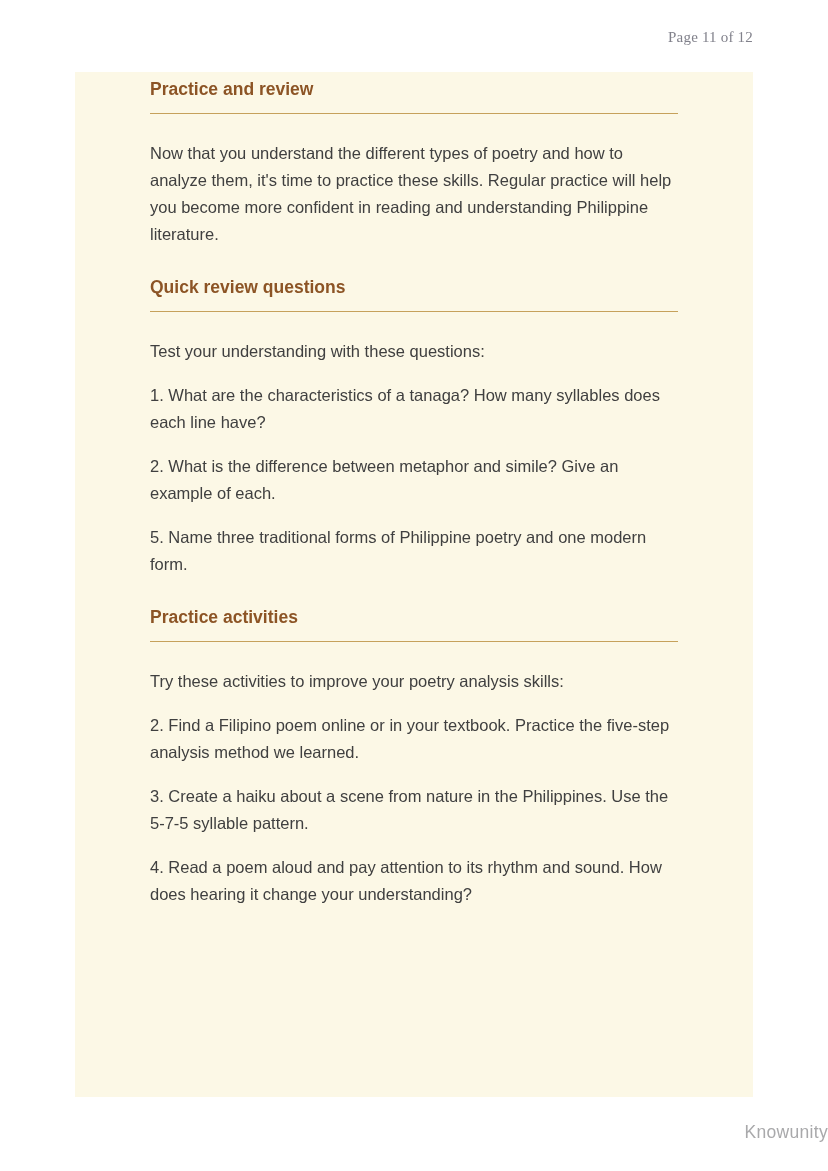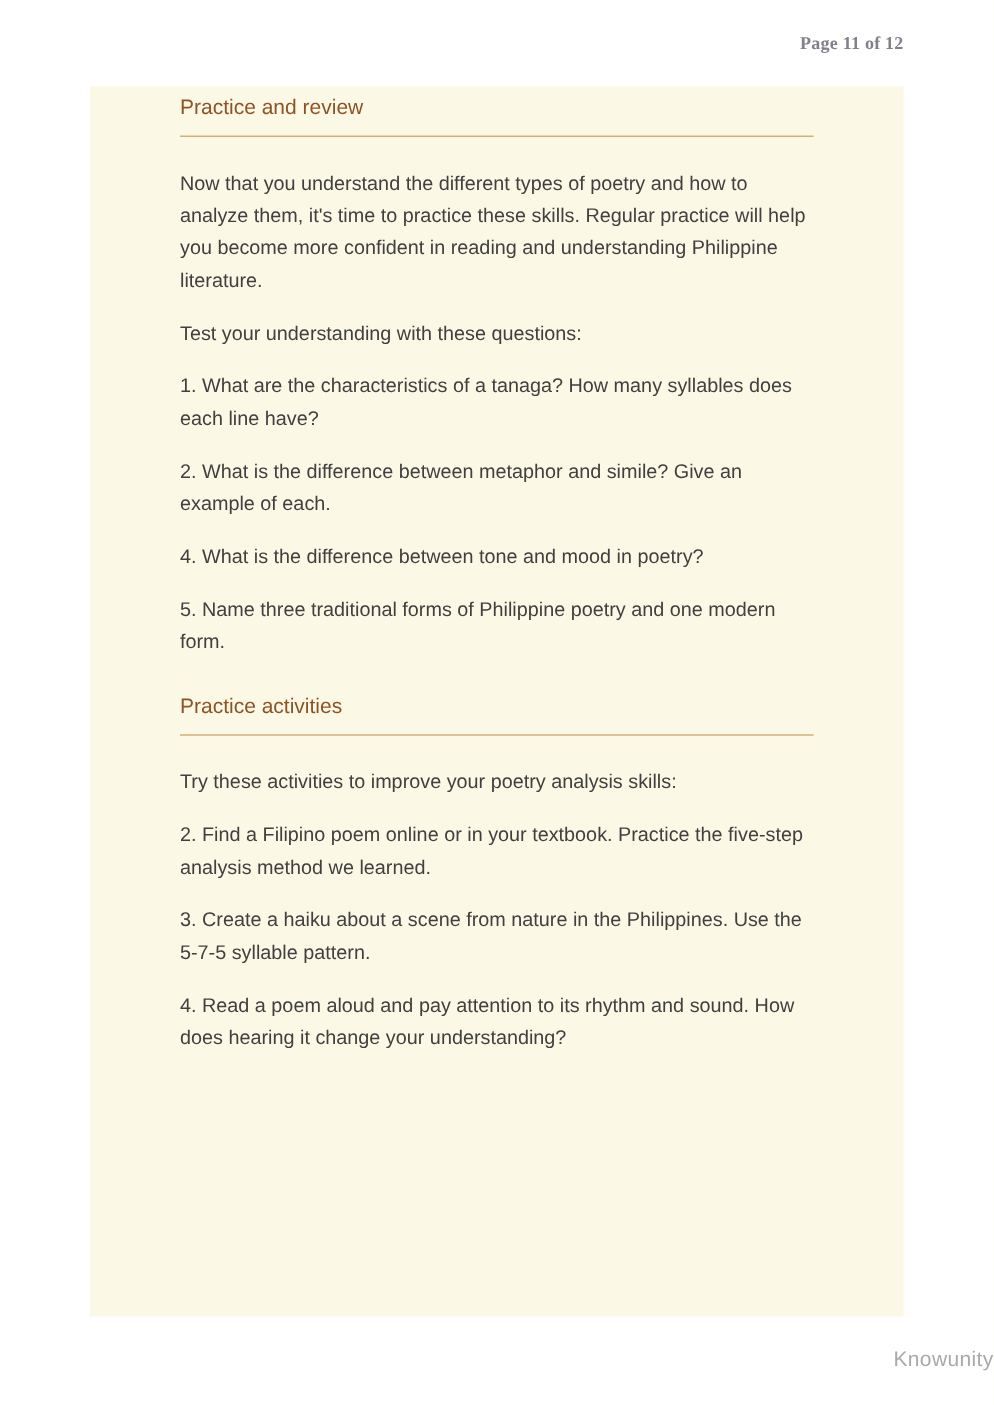--- a/index.html
+++ b/index.html
@@ -15,37 +15,36 @@
     overflow: hidden;
   }
   .page-indicator {
     position: absolute;
     top: 29px;
     right: 75px;
     font-family: "Liberation Serif", serif;
     font-size: 15px;
     color: #81818b;
     letter-spacing: 0.2px;
-    font-weight: bold;
   }
   .panel {
     position: absolute;
     left: 75px;
     top: 72px;
     width: 678px;
     height: 1025px;
     background: #FCF8E6;
     box-sizing: border-box;
     padding: 6px 75px 0 75px;
   }
   .section h2 {
     margin: 28px 0 0 0;
     padding: 0 0 13px 0;
     font-size: 17.5px;
-    font-weight: normal;
+    font-weight: bold;
     color: #8C5425;
     border-bottom: 1.5px solid #C6A15B;
     line-height: 22px;
   }
   .section:first-child h2 {
     margin-top: 0;
   }
   .section p {
     margin: 17px 0 0 0;
     font-size: 16.5px;
@@ -72,24 +71,24 @@
 <div class="page-indicator">Page 11 of 12</div>
 
 <div class="panel">
 
   <div class="section">
     <h2>Practice and review</h2>
     <p>Now that you understand the different types of poetry and how to analyze them, it's time to practice these skills. Regular practice will help you become more confident in reading and understanding Philippine literature.</p>
   </div>
 
   <div class="section">
+    <h2>Quick review questions</h2>
     <p>Test your understanding with these questions:</p>
     <p>1. What are the characteristics of a tanaga? How many syllables does each line have?</p>
     <p>2. What is the difference between metaphor and simile? Give an example of each.</p>
-    <p>4. What is the difference between tone and mood in poetry?</p>
     <p>5. Name three traditional forms of Philippine poetry and one modern form.</p>
   </div>
 
   <div class="section">
     <h2>Practice activities</h2>
     <p>Try these activities to improve your poetry analysis skills:</p>
     <p>2. Find a Filipino poem online or in your textbook. Practice the five-step analysis method we learned.</p>
     <p>3. Create a haiku about a scene from nature in the Philippines. Use the 5-7-5 syllable pattern.</p>
     <p>4. Read a poem aloud and pay attention to its rhythm and sound. How does hearing it change your understanding?</p>
   </div>

